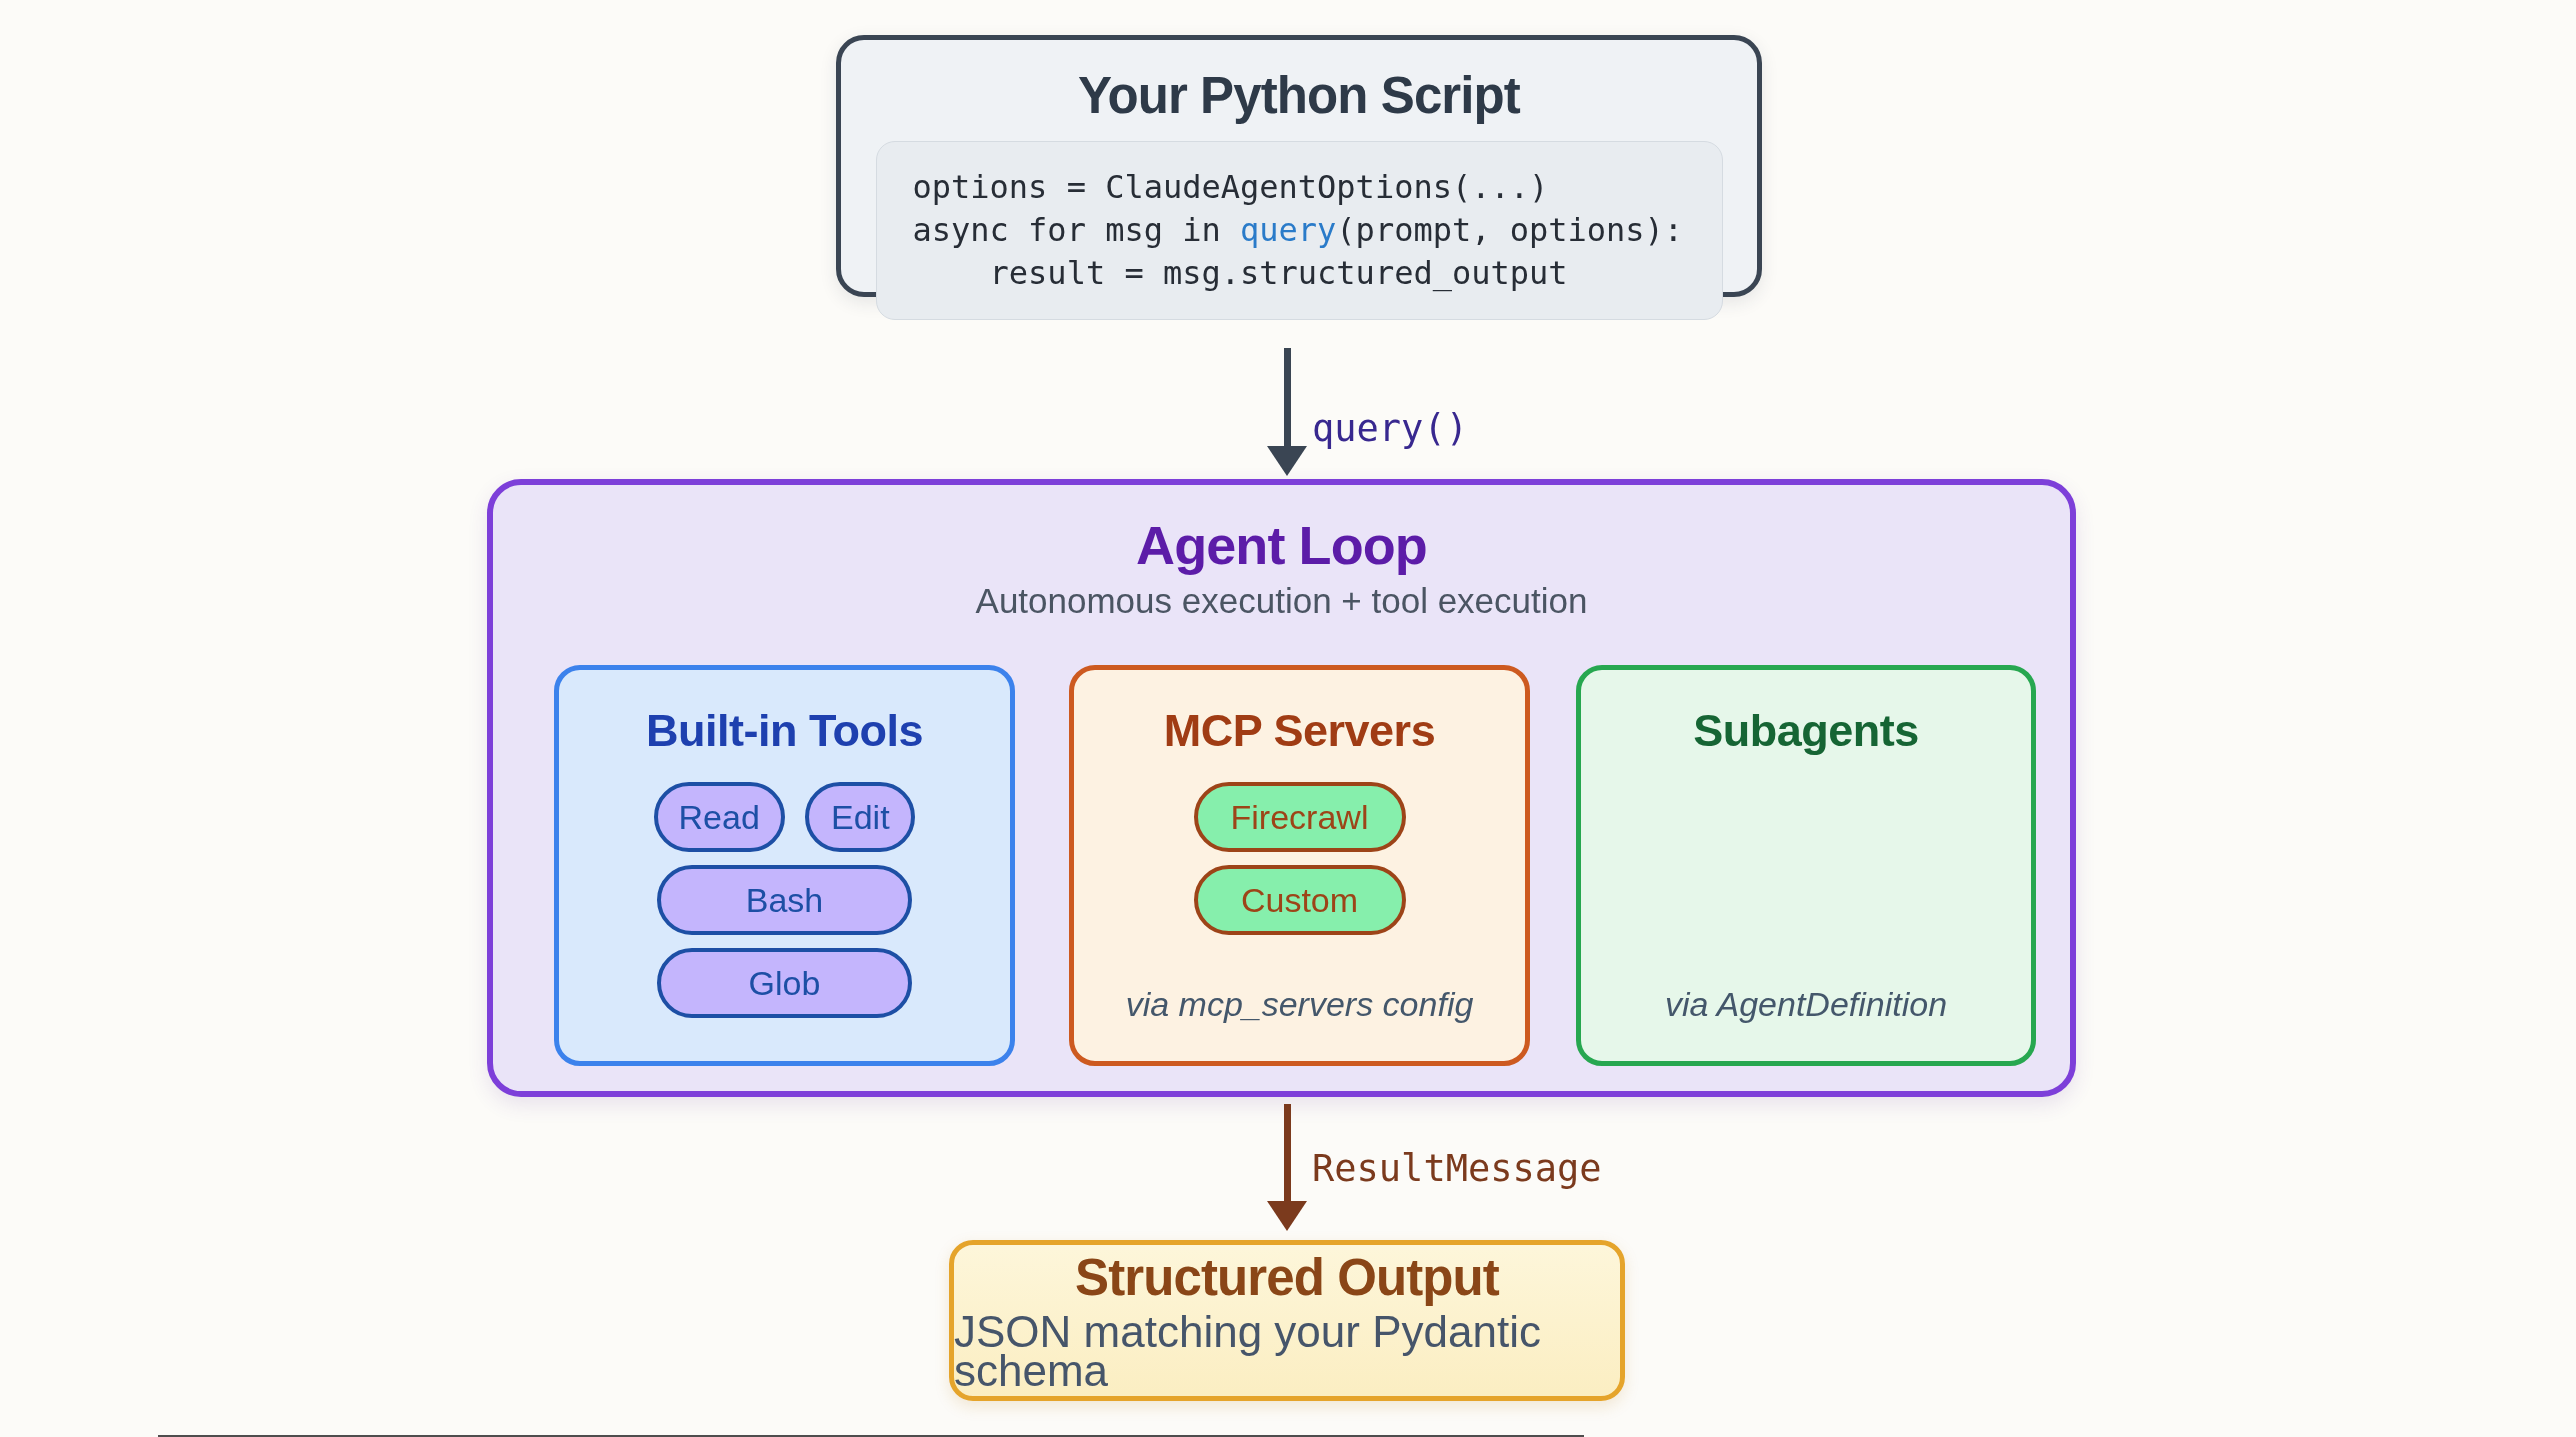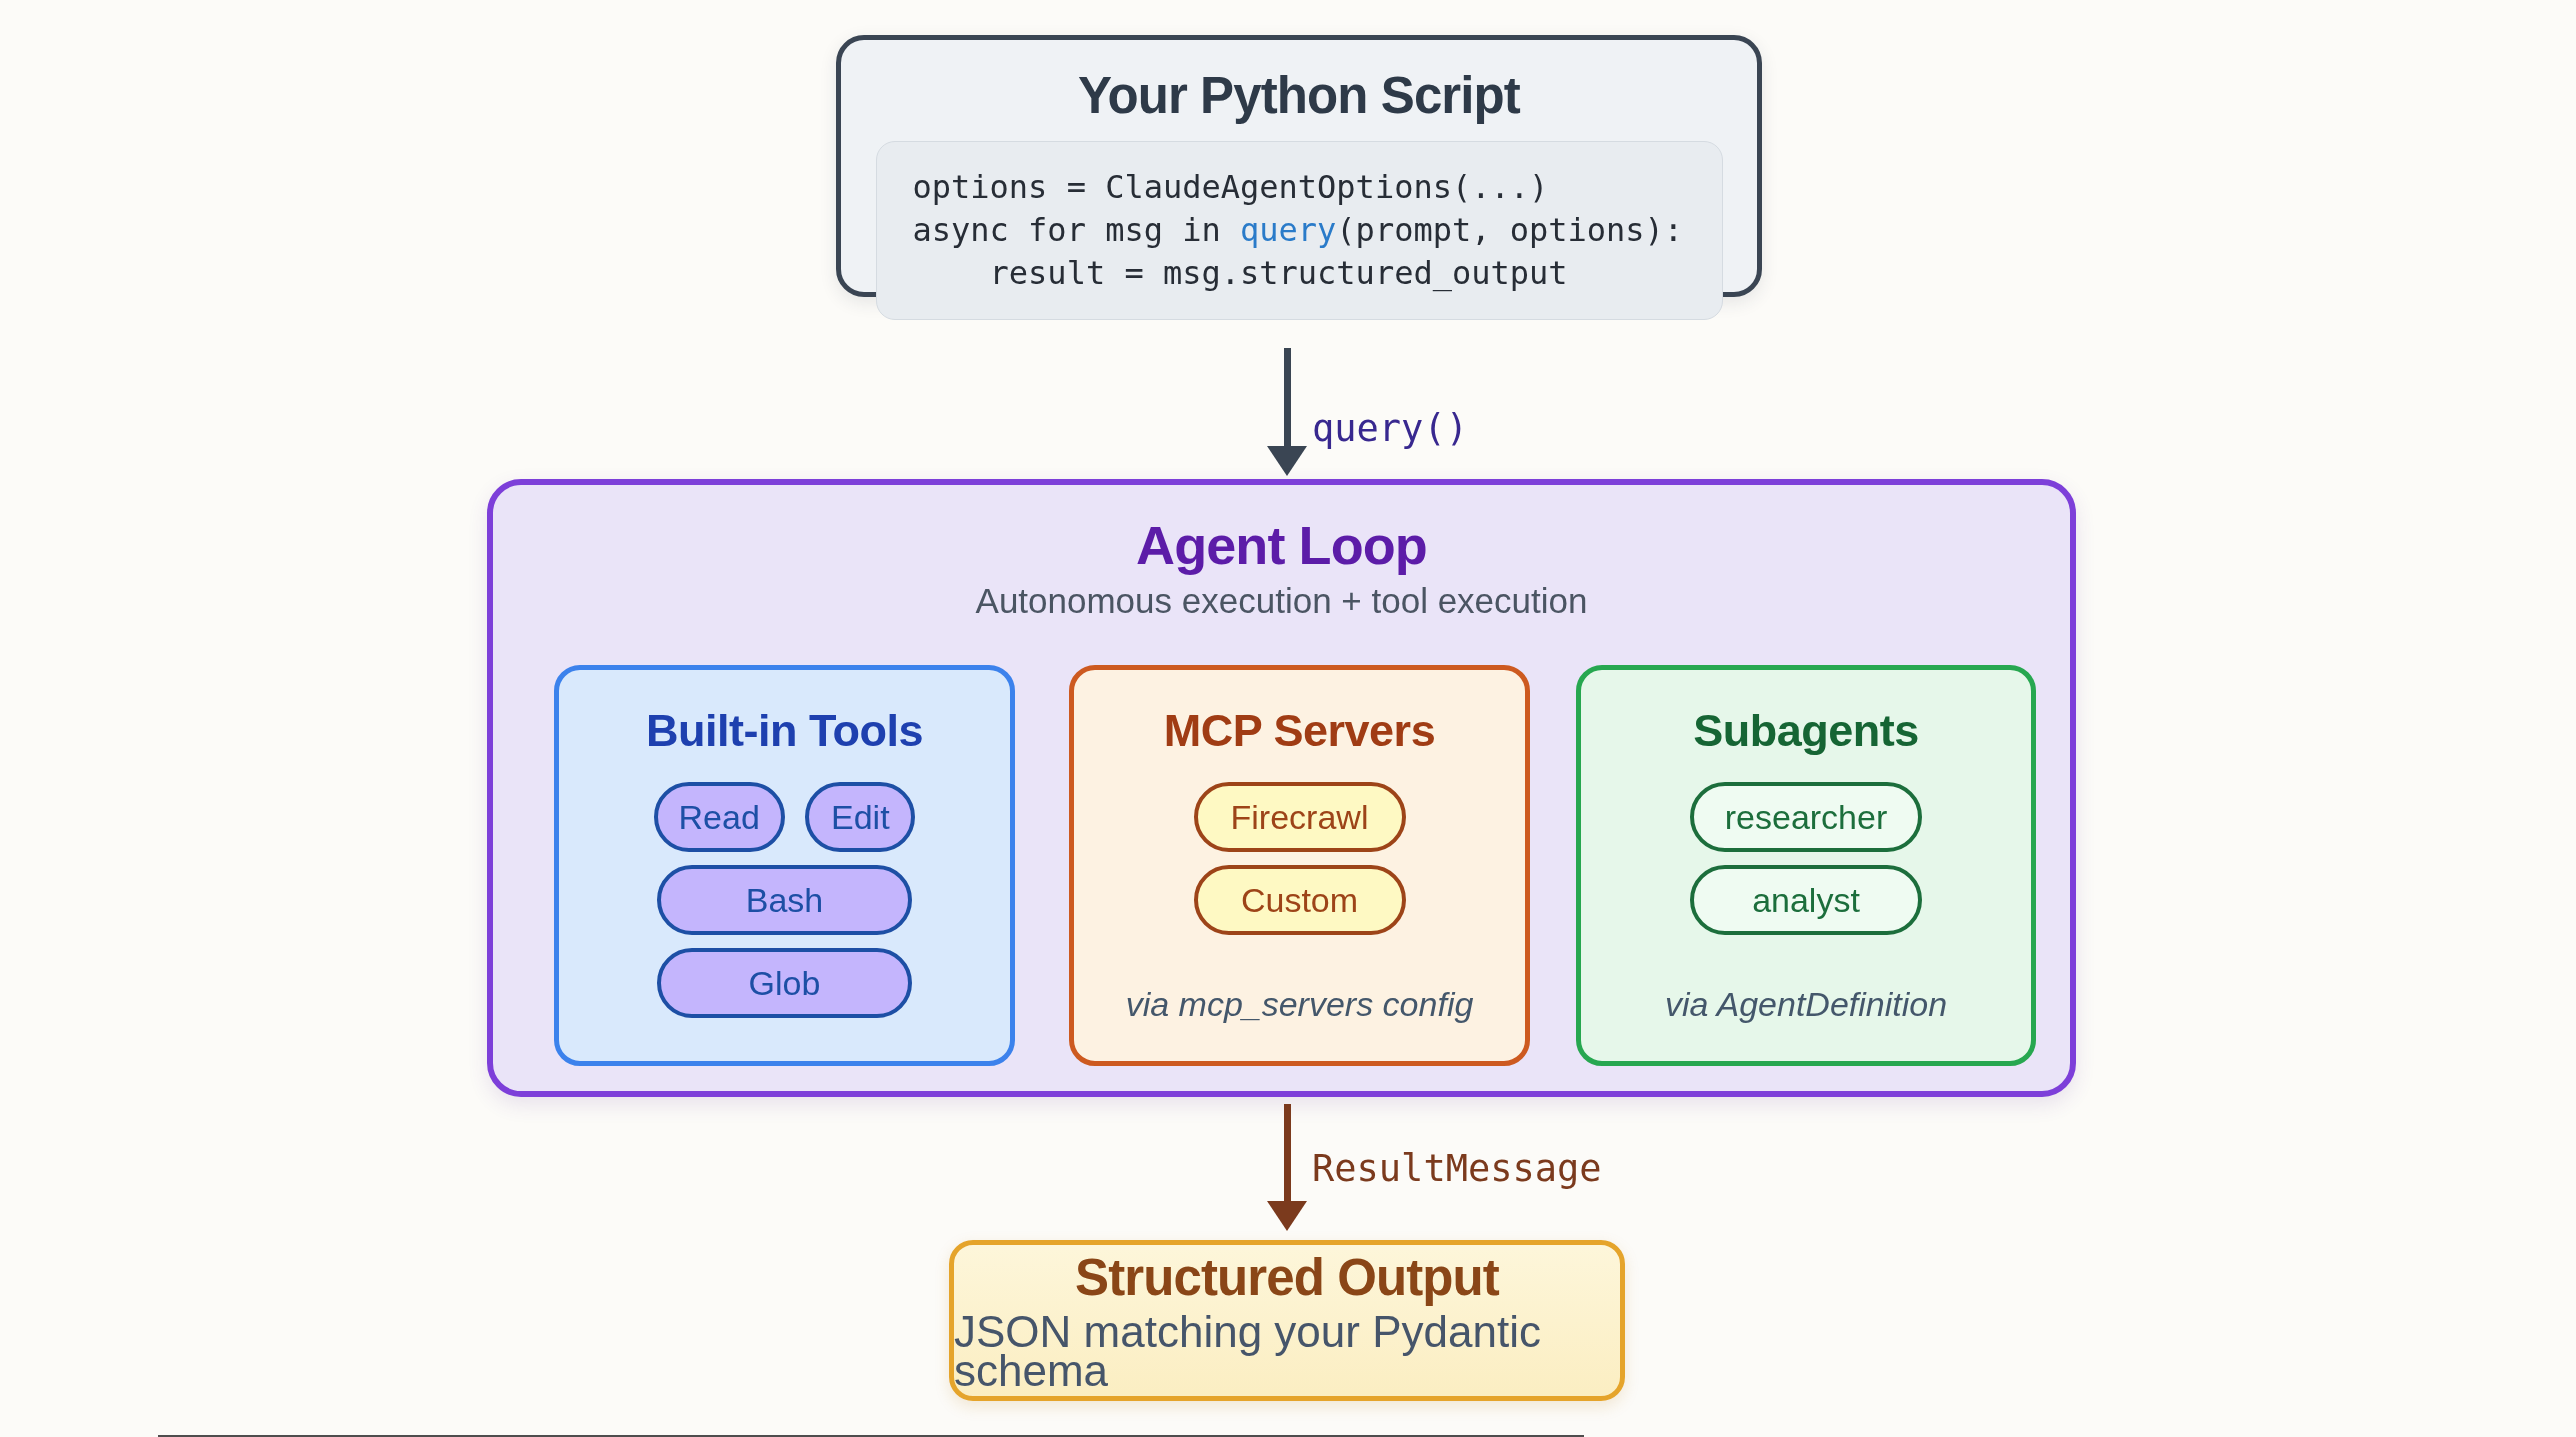--- a/index.html
+++ b/index.html
@@ -88,21 +88,21 @@
   .col-green .col-title  { color:#166534; }
 
   .pills { margin-top:24px; display:flex; flex-direction:column; align-items:center; gap:13px; }
   .pill-row { display:flex; gap:20.6px; }
   .pill {
     height:70px; border-radius:935px; border:4.7px solid;
     display:flex; align-items:center; justify-content:center;
     font-size:34px;
   }
   .col-blue .pill   { border-color:#1d4fa5; color:#1d4fa5; background:#c4b5fd; }
-  .col-orange .pill { border-color:#9d4418; color:#9d4418; background:#fef9c3; }
+  .col-orange .pill { border-color:#9d4418; color:#9d4418; background:#86efac; }
   .col-green .pill  { border-color:#1c6e3c; color:#1c6e3c; background:#effbf2; }
 
   .col-caption {
     position:absolute; bottom:36px; left:0; width:100%;
     font-size:34px; font-style:italic; color:#44576b; line-height:41px;
   }
 
   
   .output-box {
     position:absolute; left:949px; top:1240px; width:676px; height:161px;
@@ -158,24 +158,20 @@
       <div class="col-title">MCP Servers</div>
       <div class="pills">
         <div class="pill" style="width:212px">Firecrawl</div>
         <div class="pill" style="width:212px">Custom</div>
       </div>
       <div class="col-caption">via mcp_servers config</div>
     </div>
 
     <div class="col-box col-green">
       <div class="col-title">Subagents</div>
-      <div class="pills">
-        <div class="pill" style="width:232px">researcher</div>
-        <div class="pill" style="width:232px">analyst</div>
-      </div>
       <div class="col-caption">via AgentDefinition</div>
     </div>
   </div>
 
   <div class="arrow-stem stem-result"></div>
   <div class="arrow-head head-result"></div>
   <div class="label-result">ResultMessage</div>
 
   <div class="output-box">
     <div class="output-title">Structured Output</div>

